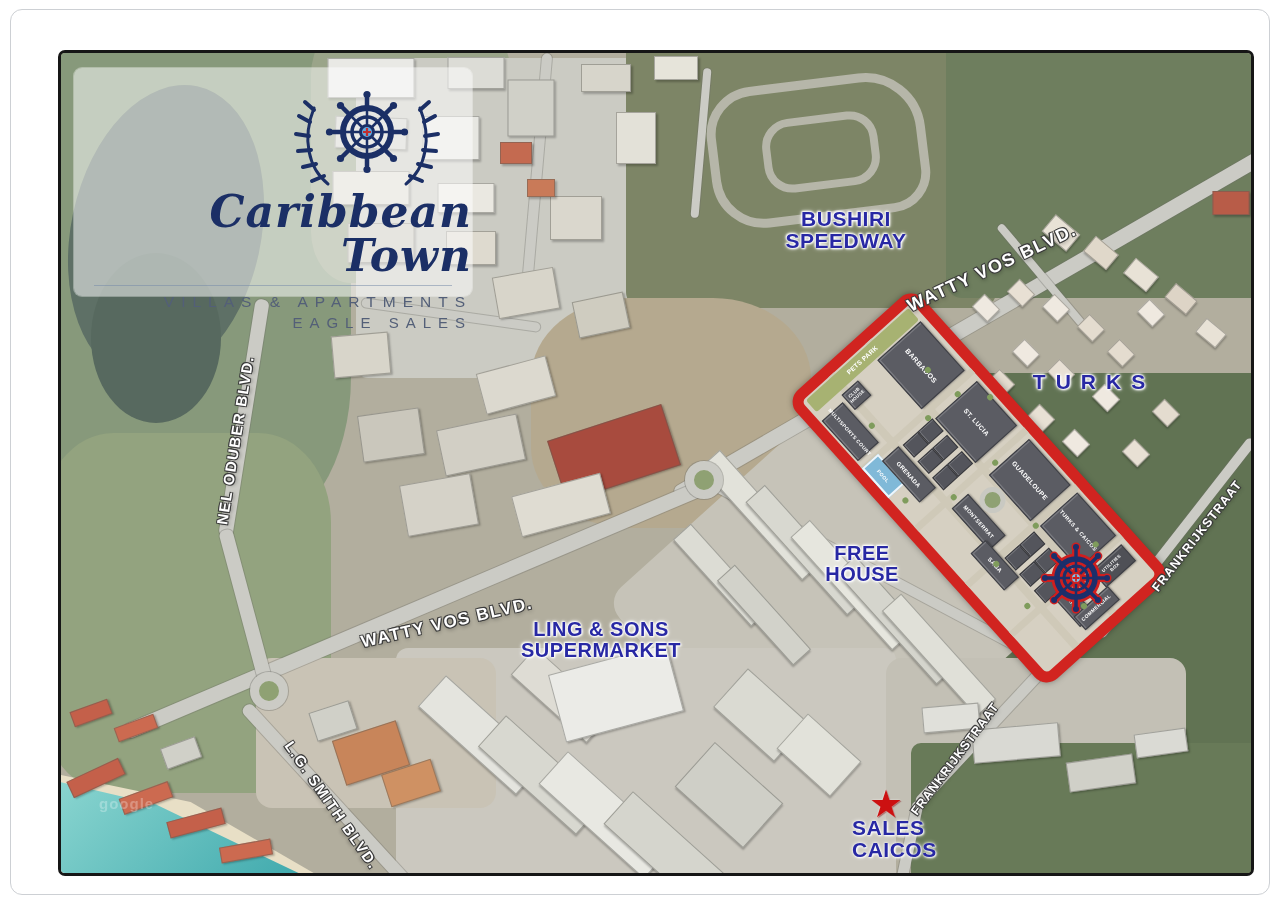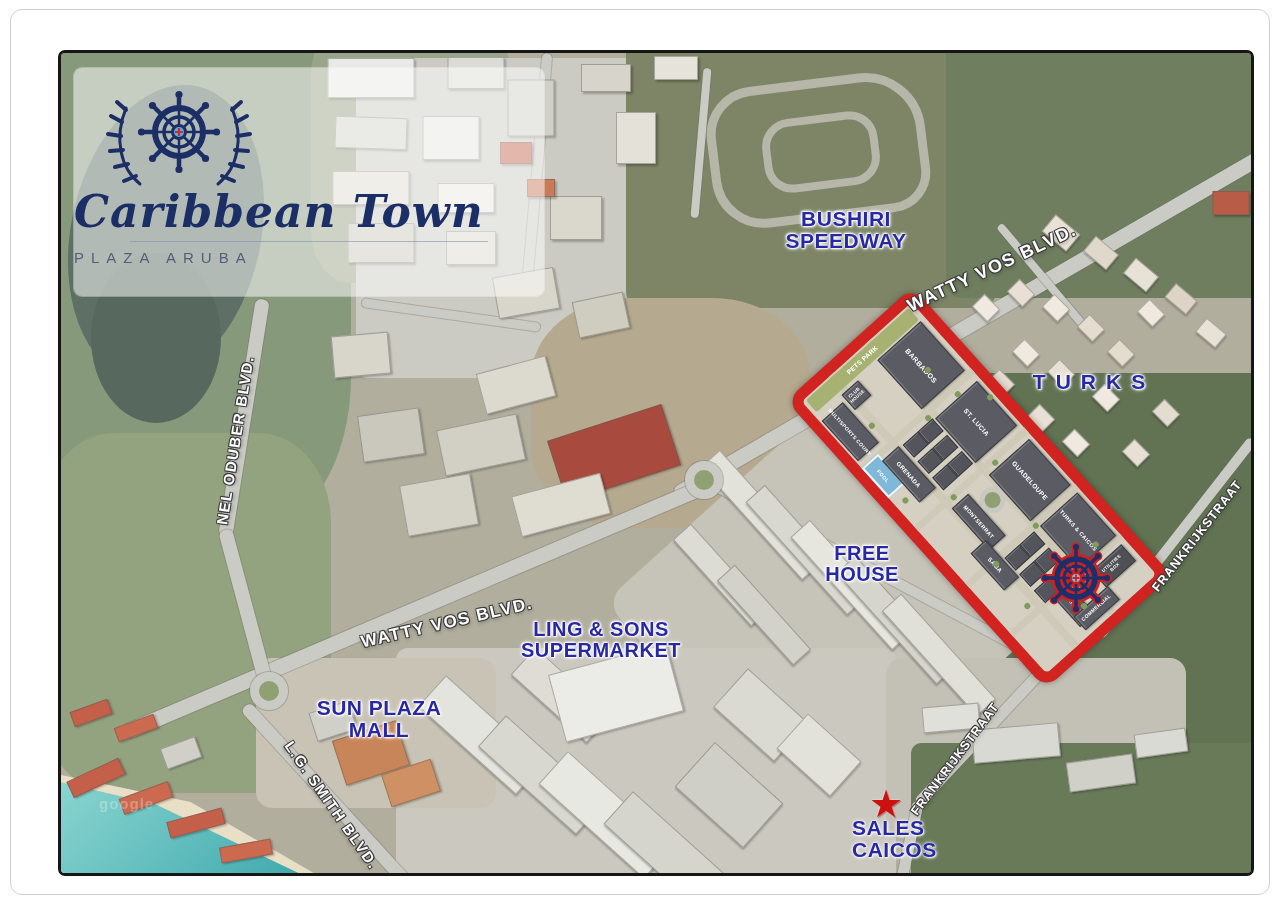--- a/index.html
+++ b/index.html
@@ -36,22 +36,22 @@
   .rh{position:absolute;width:18px;height:15px;background:#54555c;border:1px solid rgba(0,0,0,.35);
     box-shadow:inset 1px 1px 0 rgba(255,255,255,.2);}
   .grn{position:absolute;width:6px;height:6px;border-radius:50%;background:#7f9c5c;}
   #site-pool{position:absolute;background:#80b9d8;border:2px solid #eef6fc;box-sizing:border-box;
     display:flex;align-items:center;justify-content:center;}
   #site-roundabout{position:absolute;left:63px;top:188px;width:26px;height:26px;border-radius:50%;
     border:5px solid #c9c9c2;background:#8fa173;box-sizing:border-box;}
   #pets-park{position:absolute;left:4px;top:2px;width:138px;height:16px;background:#a7b272;
     border-radius:3px;display:flex;align-items:center;justify-content:center;}
   
-  #logo{position:absolute;left:13px;top:15px;width:470px;height:228px;border-radius:8px;
-    background:rgba(255,255,255,.52);box-shadow:0 0 0 1px rgba(255,255,255,.35);text-align:left;}
+  #logo{position:absolute;left:13px;top:15px;width:398px;height:228px;border-radius:8px;
+    background:rgba(255,255,255,.52);box-shadow:0 0 0 1px rgba(255,255,255,.35);text-align:right;}
   #logo-name{font-family:"DejaVu Serif",serif;font-style:italic;font-weight:600;font-size:44px;
     color:var(--logo-navy,#1b2f66);margin-top:-8px;letter-spacing:1px;line-height:1;}
   #logo-divider{width:358px;height:1px;background:rgba(120,140,170,.55);margin:7px auto 6px auto;}
   .logo-sub{color:#535f78;font-weight:500;font-size:15.5px;letter-spacing:7px;line-height:1.35;}
   #sales-office-label{position:absolute;left:791px;top:764px;color:var(--navy,#2828a4);font-weight:800;
     font-size:21px;line-height:1.05;white-space:pre-line;letter-spacing:.5px;
     text-shadow:0 0 2px #fff,0 0 4px #fff,1px 1px 2px rgba(255,255,255,.95);}
   #star{position:absolute;left:825px;top:754px;transform:translate(-50%,-56%);font-size:38px;
     color:var(--star,#cc1111);text-shadow:0 0 2px rgba(255,255,255,.8),1px 1px 1px rgba(120,0,0,.6);}
   #watermark{position:absolute;left:38px;top:742px;color:rgba(255,255,255,.28);font-size:15px;
@@ -336,22 +336,20 @@
   <div class="road-label" style="left:1136px;top:483px;font-size:12.5px;letter-spacing:1px;--r:-52deg;">FRANKRIJKSTRAAT</div>
   <div class="road-label" style="left:894px;top:706px;font-size:12.5px;letter-spacing:1px;--r:-53deg;">FRANKRIJKSTRAAT</div>
 
   <div class="poi" style="left:785px;top:177px;font-size:21px;">BUSHIRI
 SPEEDWAY</div>
   <div class="poi" style="left:1033px;top:329px;font-size:21px;letter-spacing:10px;">TURKS</div>
   <div class="poi" style="left:801px;top:511px;font-size:20px;">FREE
 HOUSE</div>
   <div class="poi" style="left:540px;top:587px;font-size:20px;">LING &amp; SONS
 SUPERMARKET</div>
-  <div class="poi" style="left:318px;top:666px;font-size:21px;">SUN PLAZA
-MALL</div>
 
   <div id="star">★</div>
   <div id="sales-office-label">SALES
 CAICOS</div>
 
   <div id="watermark">google</div>
 
   <div id="logo">
     <svg width="210" height="122" viewBox="0 0 210 122" style="margin-top:4px;">
       <g stroke="#1b2f66" fill="none" stroke-linecap="round">
@@ -404,17 +402,18 @@
             <circle cx="67.5" cy="60" r="3.6"></circle>
             <circle cx="78.5" cy="33.5" r="3.6"></circle>
         <circle cx="105" cy="22.5" r="3.6"></circle>
             <circle cx="131.5" cy="33.5" r="3.6"></circle>
       </g>
       <circle cx="105" cy="60" r="6.5" fill="#64a8dc" stroke="#1b2f66" stroke-width="3"></circle>
       <path d="M105 56 v8 M101 60 h8" stroke="#c03030" stroke-width="2.2"></path>
     </svg>
     <div id="logo-name">Caribbean Town</div>
     <div id="logo-divider"></div>
-    <div class="logo-sub" style="font-size:15px;">PLAZA ARUBA</div>
+    <div class="logo-sub">VILLAS &amp; APARTMENTS</div>
+    <div class="logo-sub" style="font-size:15px;">EAGLE SALES</div>
   </div>
 
 </div>
 </div>
 
 </body></html>

